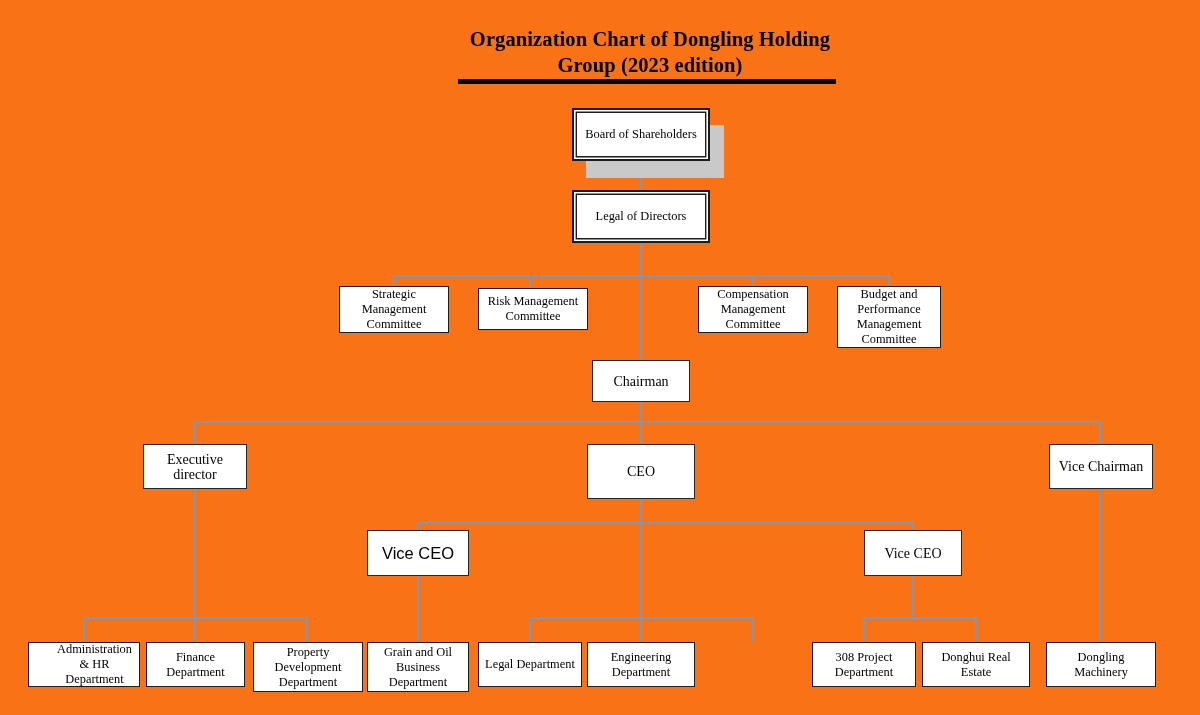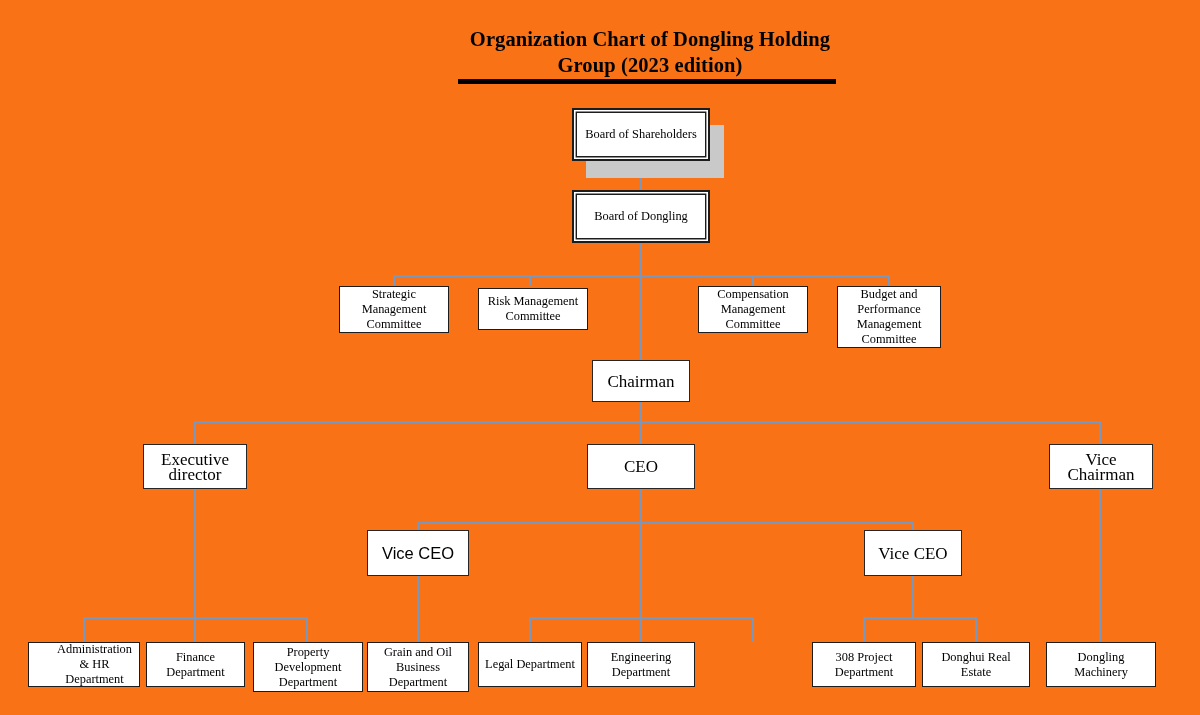--- a/index.html
+++ b/index.html
@@ -60,21 +60,21 @@
     position:absolute;
     background:#c9c9c9;
     z-index:1;
   }
   .box-thick{border:1.9px solid #262626;}
   .box-sans{
     font-family:"Liberation Sans", sans-serif;
     font-size:16.5px;
     border:1.9px solid #262626;
   }
-  .box-mid{font-size:17px;}
+  .box-mid{font-size:14px;}
 </style>
 </head>
 <body>
 
 <div id="canvas">
 
   <div id="title-block">
     <div id="title-text">Organization Chart of Dongling Holding</div>
     <div id="title-text">Group (2023 edition)</div>
   </div>
@@ -121,21 +121,21 @@
   <div class="ln lnv" style="left:975px;top:617px;width:2px;height:25px;"></div>
 
   <div class="ln lnv" style="left:1099px;top:489px;width:2px;height:153px;"></div>
 
   <div class="shadow" style="left:586px;top:125px;width:138px;height:53px;"></div>
   <div class="box box-double" style="left:572px;top:108px;width:138px;height:53px;">
     <span>Board of Shareholders</span>
   </div>
 
   <div class="box box-double" style="left:572px;top:190px;width:138px;height:53px;">
-    <span>Board of Dongling</span>
+    <span>Legal of Directors</span>
   </div>
 
   <div class="box" style="left:339px;top:286px;width:110px;height:47px;">
     <span>Strategic Management Committee</span>
   </div>
 
   <div class="box" style="left:478px;top:288px;width:110px;height:42px;">
     <span>Risk Management Committee</span>
   </div>
 
@@ -148,21 +148,21 @@
   </div>
 
   <div class="box box-thick box-mid" style="left:592px;top:360px;width:98px;height:42px;">
     <span>Chairman</span>
   </div>
 
   <div class="box box-thick box-mid" style="left:143px;top:444px;width:104px;height:45px;">
     <span>Executive director</span>
   </div>
 
-  <div class="box box-thick box-mid" style="left:587px;top:444px;width:108px;height:45px;">
+  <div class="box box-thick box-mid" style="left:587px;top:444px;width:108px;height:55px;">
     <span>CEO</span>
   </div>
 
   <div class="box box-thick box-mid" style="left:1049px;top:444px;width:104px;height:45px;">
     <span>Vice Chairman</span>
   </div>
 
   <div class="box box-sans" style="left:367px;top:530px;width:102px;height:46px;">
     <span>Vice CEO</span>
   </div>

